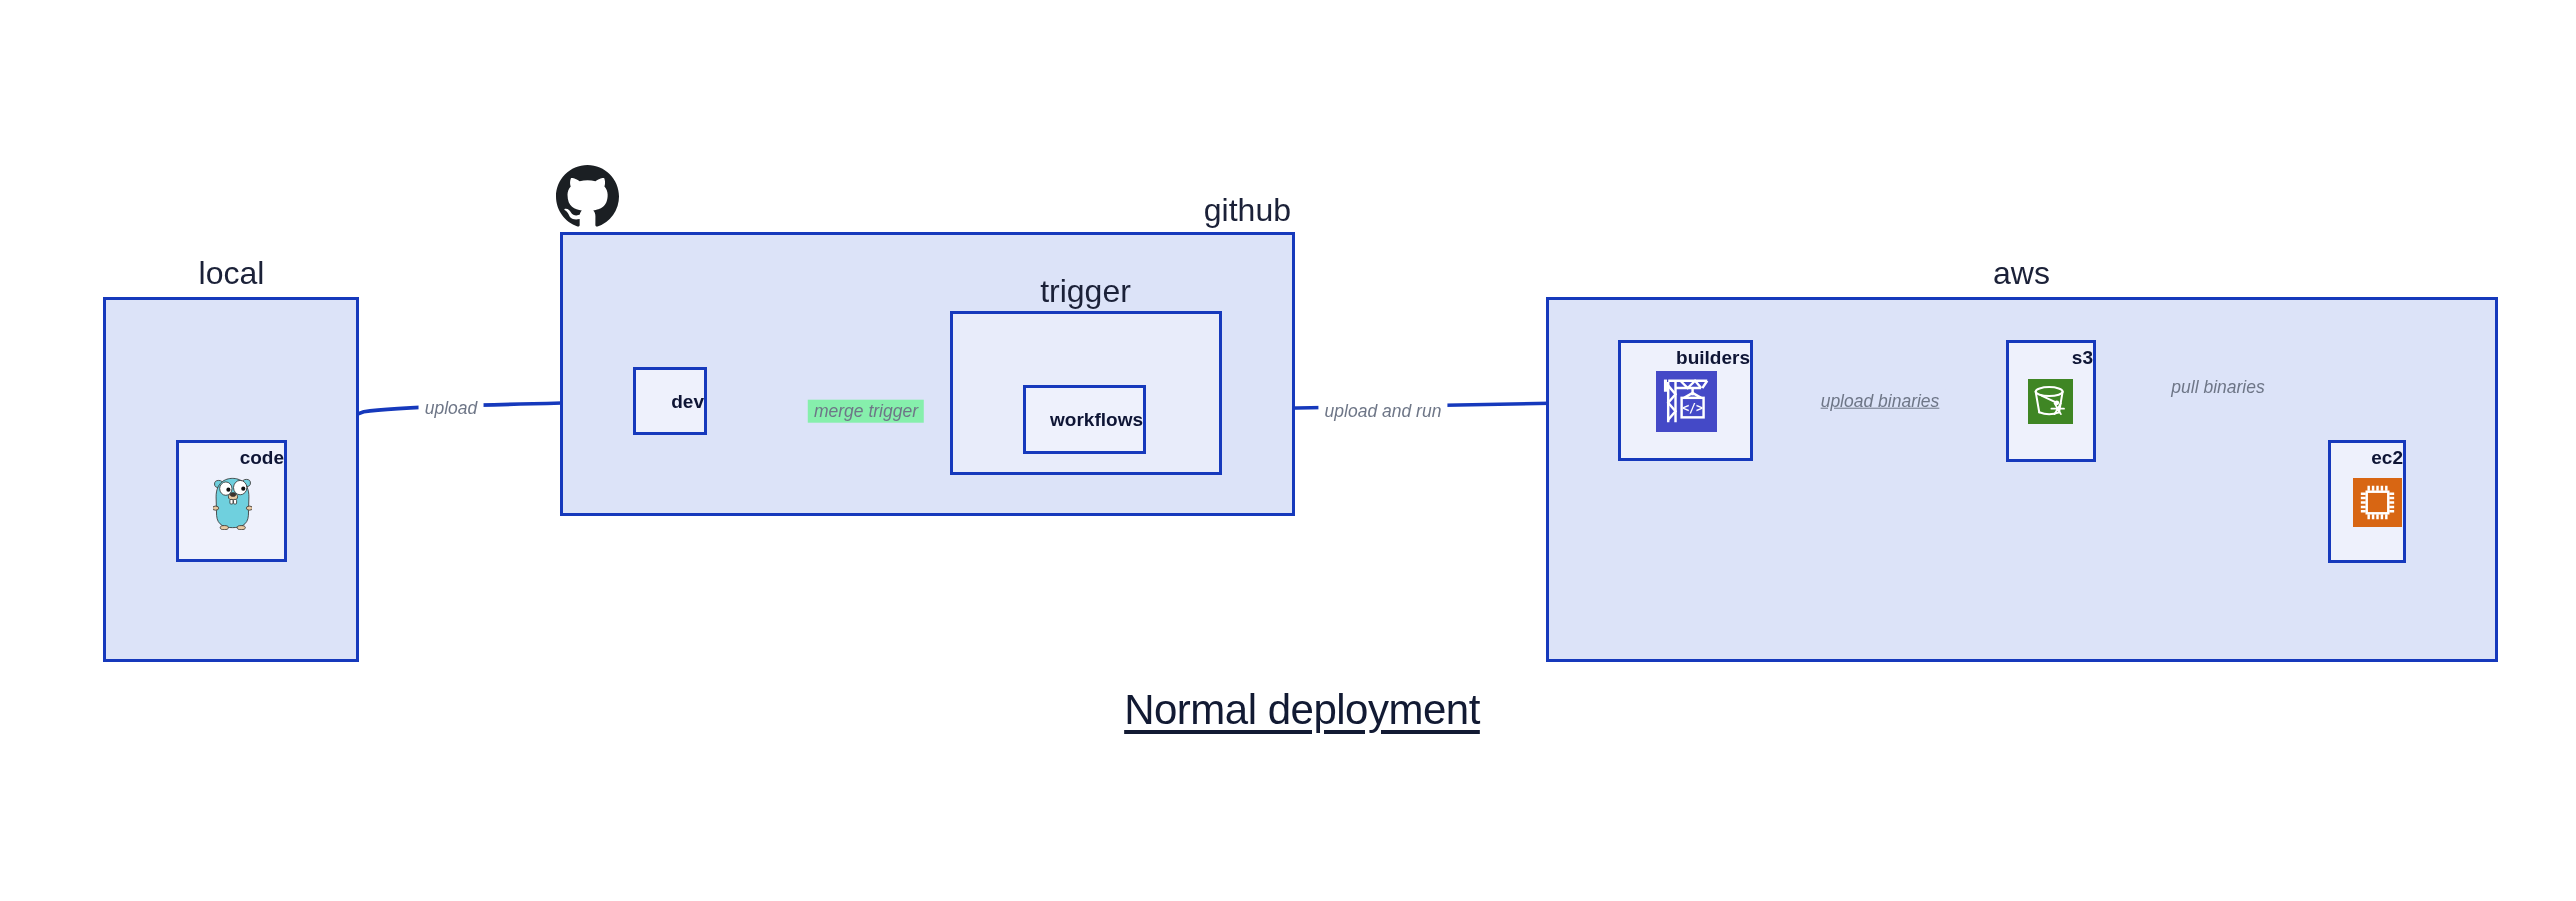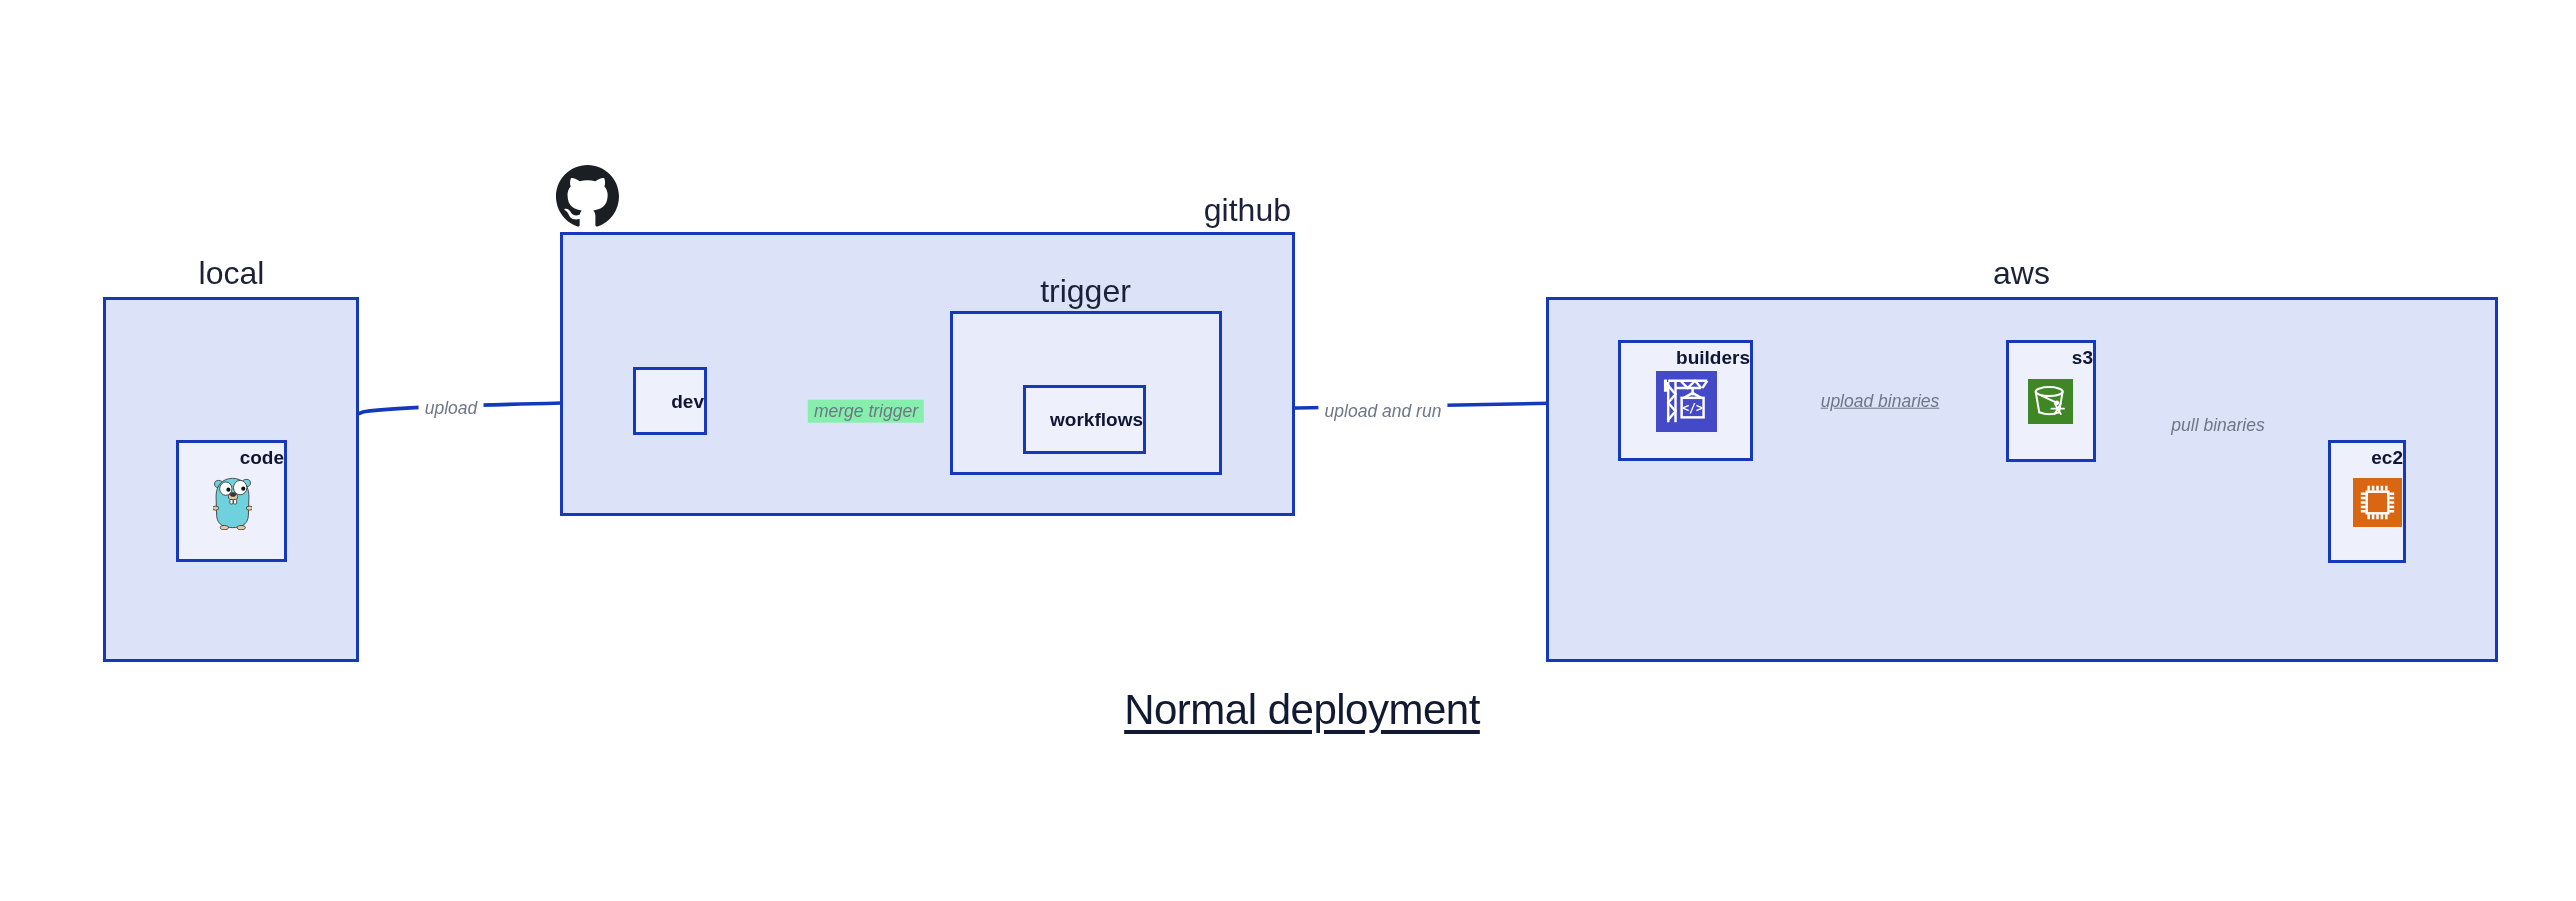--- a/index.html
+++ b/index.html
@@ -175,18 +175,18 @@
         <path d="M16 32 H26 M16 41 H26 M16 50 H26 M16 59 H26 M16 68 H26"></path>
         <path d="M74 32 H84 M74 41 H84 M74 50 H84 M74 59 H84 M74 68 H84"></path>
       </g>
     </svg>
   </div>
 
   <div class="edge-label" style="left:451px;top:408px;background:#ffffff;">upload</div>
   <div class="edge-label" style="left:866px;top:411px;background:#86efac;">merge trigger</div>
   <div class="edge-label" style="left:1383px;top:411px;background:#ffffff;">upload and run</div>
   <div class="edge-label" style="left:1880px;top:401px;background:#dce3f8;text-decoration:underline;">upload binaries</div>
-  <div class="edge-label" style="left:2218px;top:425px;background:#dce3f8;">pull binaries</div>
+  <div class="edge-label" style="left:2218px;top:387px;background:#dce3f8;">pull binaries</div>
 
   <div id="diagram-title">Normal deployment</div>
 
 </div>
 
 
 </body></html>

